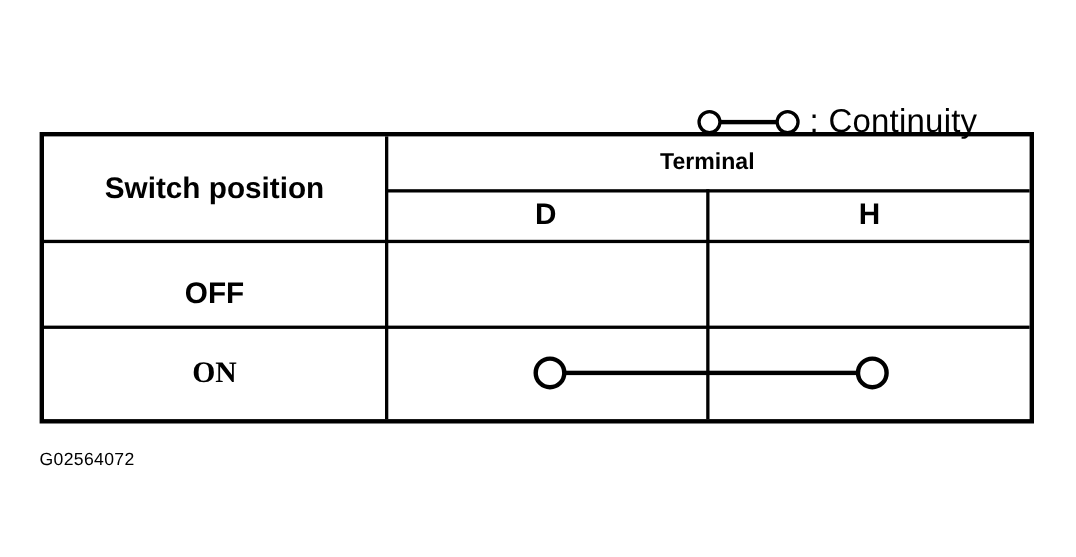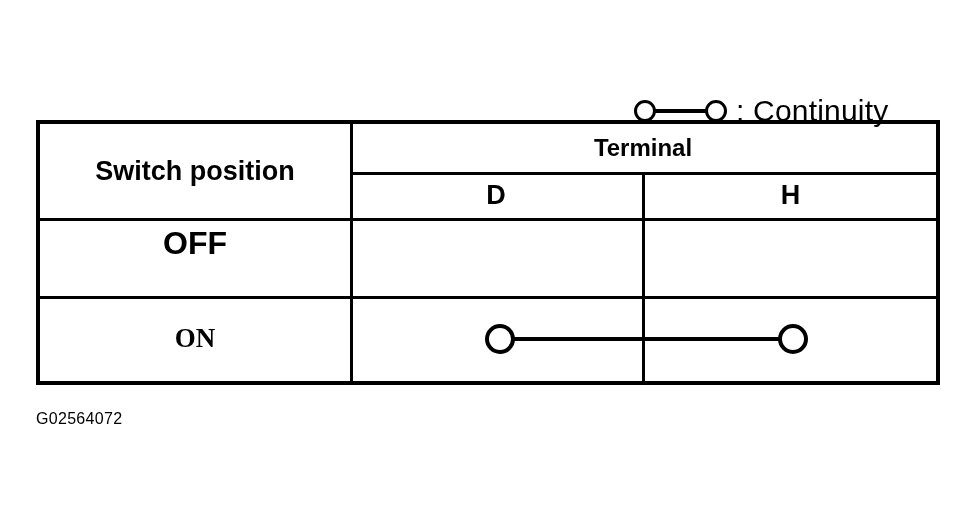--- a/index.html
+++ b/index.html
@@ -104,33 +104,33 @@
     font-weight: bold;
     white-space: nowrap;
   }
   #cell-switch-position {
     left: 0; top: 0; width: 310px; height: 94px;
     font-size: 27px;
     border-radius: 10px;
   }
   #cell-terminal {
     left: 310px; right: 0; top: 0; height: 48px;
-    font-size: 24px;
+    font-size: 21px;
   }
   #cell-d {
     left: 310px; width: 292px; top: 48px; height: 46px;
     font-size: 27px;
   }
   #cell-h {
     left: 605px; right: 0; top: 48px; height: 46px;
     font-size: 27px;
   }
   #cell-off {
-    left: 0; top: 80px; width: 310px; height: 78px;
-    font-size: 32px;
+    left: 0; top: 103px; width: 310px; height: 78px;
+    font-size: 27px;
   }
   #cell-on {
     left: 0; top: 172px; width: 310px; bottom: 0;
     font-size: 27px;
     font-family: Liberation Serif, serif;
   }
 
   
   #continuity-on {
     position: absolute;

